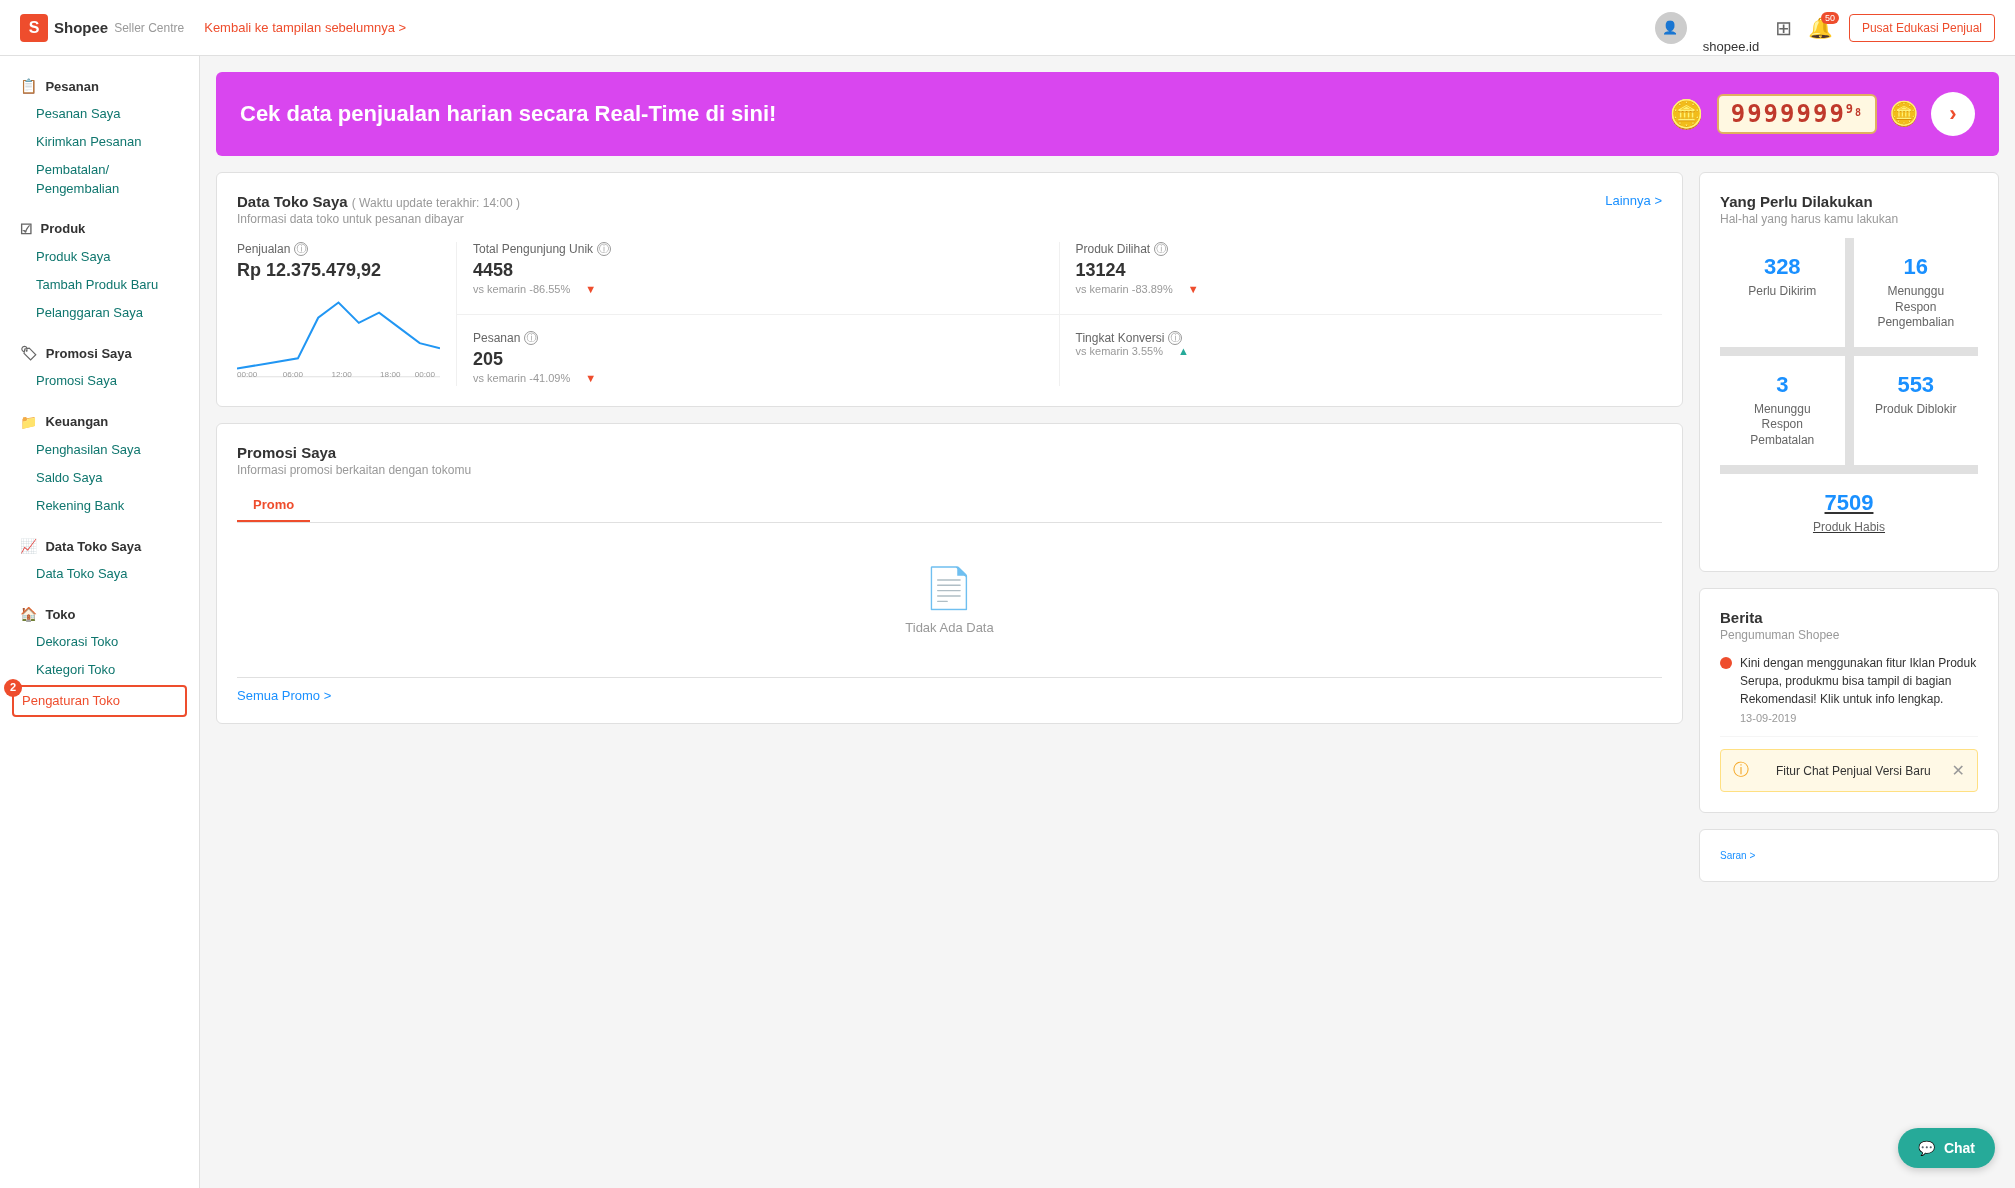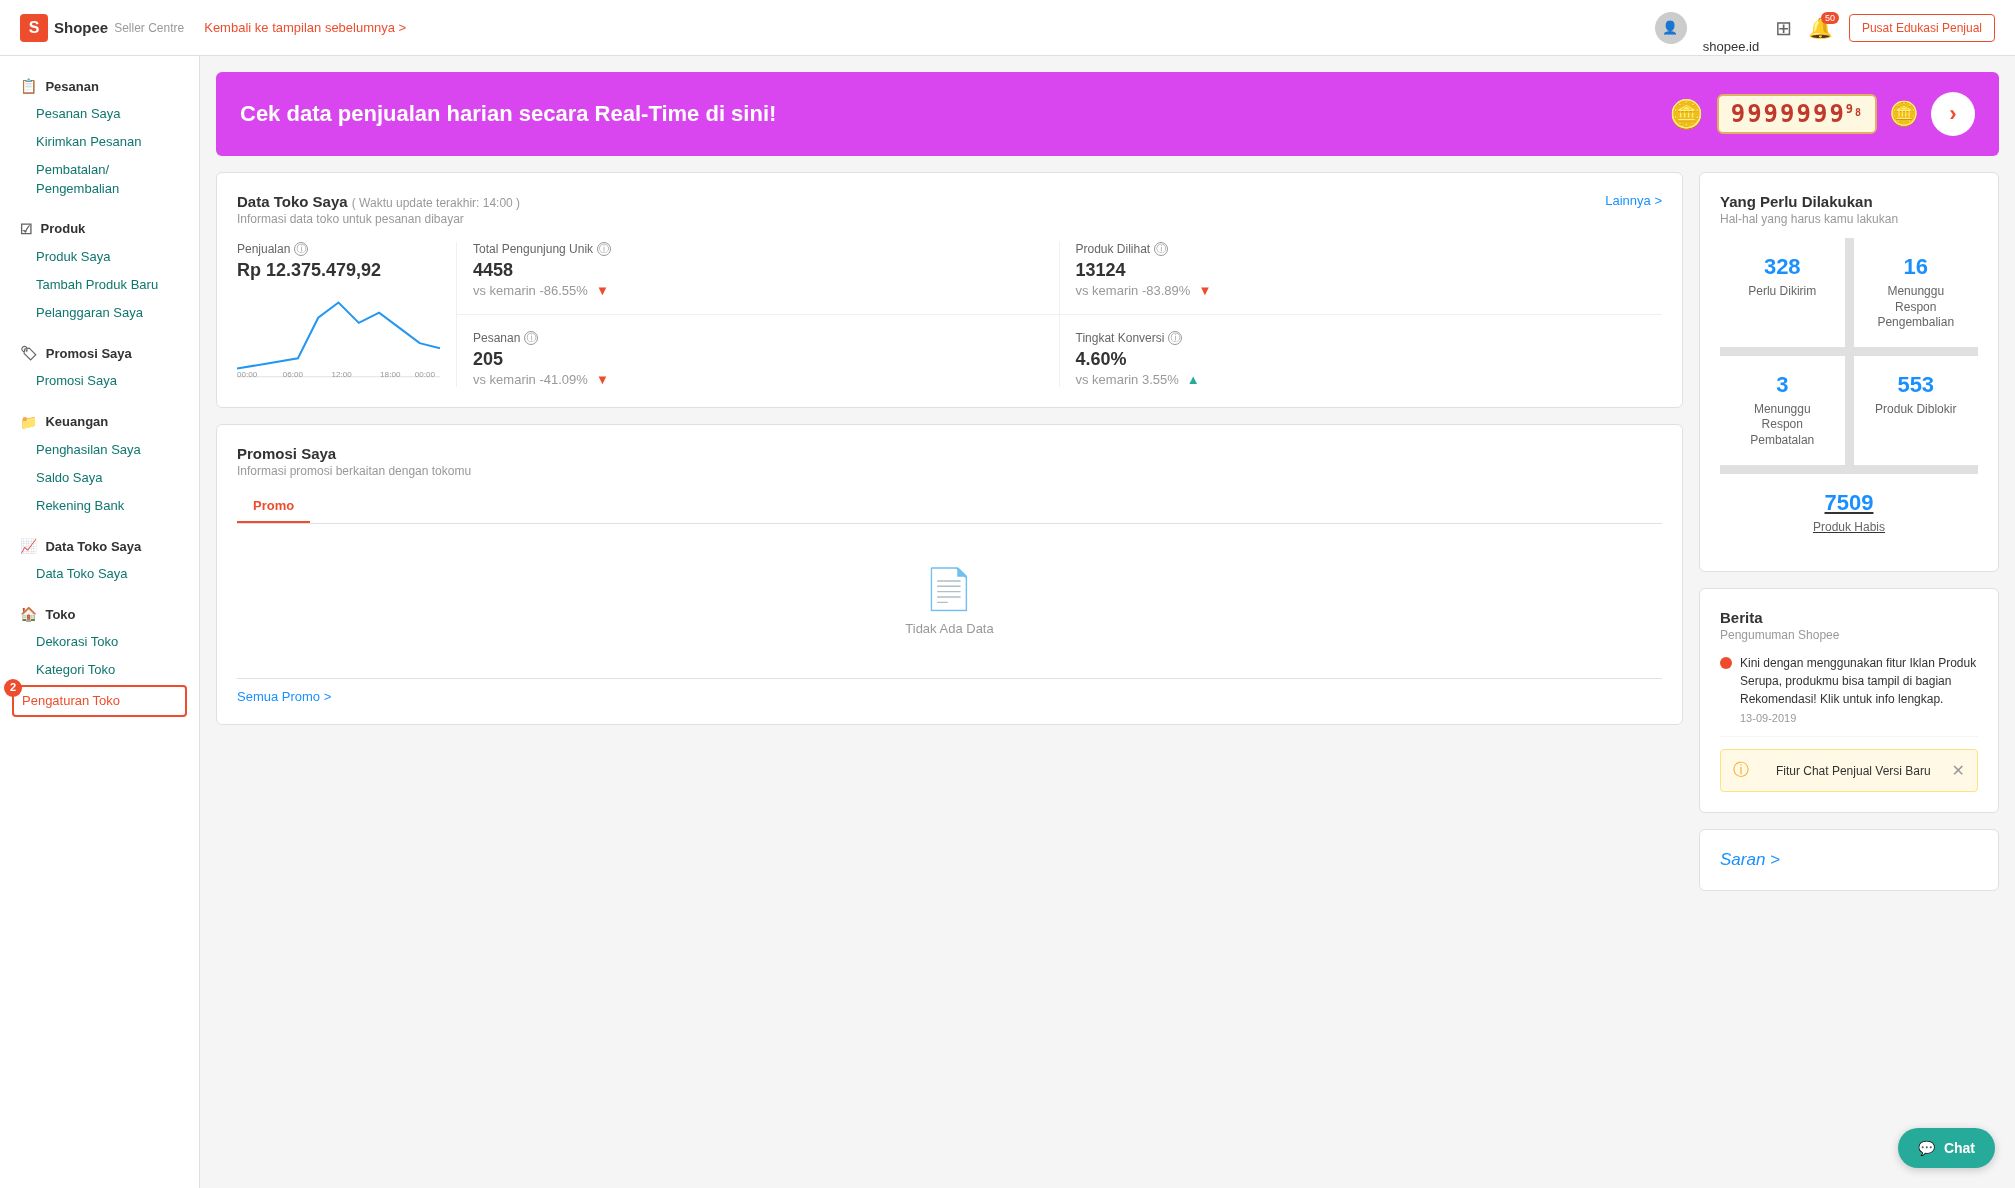--- a/index.html
+++ b/index.html
@@ -137,21 +137,21 @@
     .card-title { font-size: 15px; font-weight: 700; color: #333; }
     .card-subtitle { font-size: 12px; color: #999; margin-top: 2px; }
     .card-header { display: flex; justify-content: space-between; align-items: flex-start; margin-bottom: 16px; }
     .card-link { color: #1a90ff; font-size: 13px; cursor: pointer; }
 
     
     .data-toko-title { font-size: 15px; font-weight: 700; }
     .data-toko-time { font-size: 12px; color: #999; font-weight: normal; }
     .metric-label { font-size: 12px; color: #666; display: flex; align-items: center; gap: 4px; }
     .metric-value { font-size: 18px; font-weight: 700; color: #333; margin: 4px 0 2px; }
-    .metric-vs { font-size: 13px; color: #999; display: flex; align-items: center; gap: 8px; }
+    .metric-vs { font-size: 11px; color: #999; display: flex; align-items: center; gap: 15px; }
     .metric-vs .down { color: #ee4d2d; }
     .metric-vs .up { color: #26aa99; }
 
     
     .mini-chart { width: 100%; height: 100px; }
 
     
     .todo-grid { display: grid; grid-template-columns: 1fr 1fr; gap: 9px; background: #e0e0e0; margin-top: 12px; }
     .todo-item { background: #fff; padding: 16px; text-align: center; }
     .todo-item.full-width { grid-column: 1 / -1; text-decoration: underline; }
@@ -176,21 +176,21 @@
     
     .notif-bar {
       display: flex; align-items: center; justify-content: space-between;
       background: #fff9e6; border: 1px solid #ffe082; border-radius: 4px;
       padding: 10px 12px; margin-top: 12px; font-size: 12px; color: #333;
     }
     .notif-bar-icon { color: #f5a623; margin-right: 6px; font-size: 16px; }
     .notif-close { cursor: pointer; color: #999; font-size: 16px; }
 
     
-    .saran-link { color: #1a90ff; font-size: 17px; cursor: pointer; display: flex; align-items: center; gap: 4px; font-style: italic; }
+    .saran-link { color: #1a90ff; font-size: 10px; cursor: pointer; display: flex; align-items: center; gap: 4px; }
 
     
     .chat-btn {
       position: fixed; bottom: 20px; right: 20px;
       background: #26aa99; color: #fff; border-radius: 25px;
       padding: 12px 20px; font-size: 14px; font-weight: 600;
       display: flex; align-items: center; gap: 8px;
       cursor: pointer; box-shadow: 0 2px 8px rgba(0,0,0,0.2);
       z-index: 200;
     }
@@ -370,21 +370,20 @@
                 <div class="metric-vs">
                   <span>vs kemarin -41.09%</span>
                   <span class="down">▼</span>
                 </div>
               </div>
               <div style="padding:16px 16px 0;">
                 <div class="metric-label">
                   <span>Tingkat Konversi</span>
                   <span class="info-icon">ⓘ</span>
                 </div>
-                <div class="metric-value">4.60%</div>
                 <div class="metric-vs">
                   <span>vs kemarin 3.55%</span>
                   <span class="up">▲</span>
                 </div>
               </div>
             </div>
           </div>
         </div>
 
         <div class="card">

